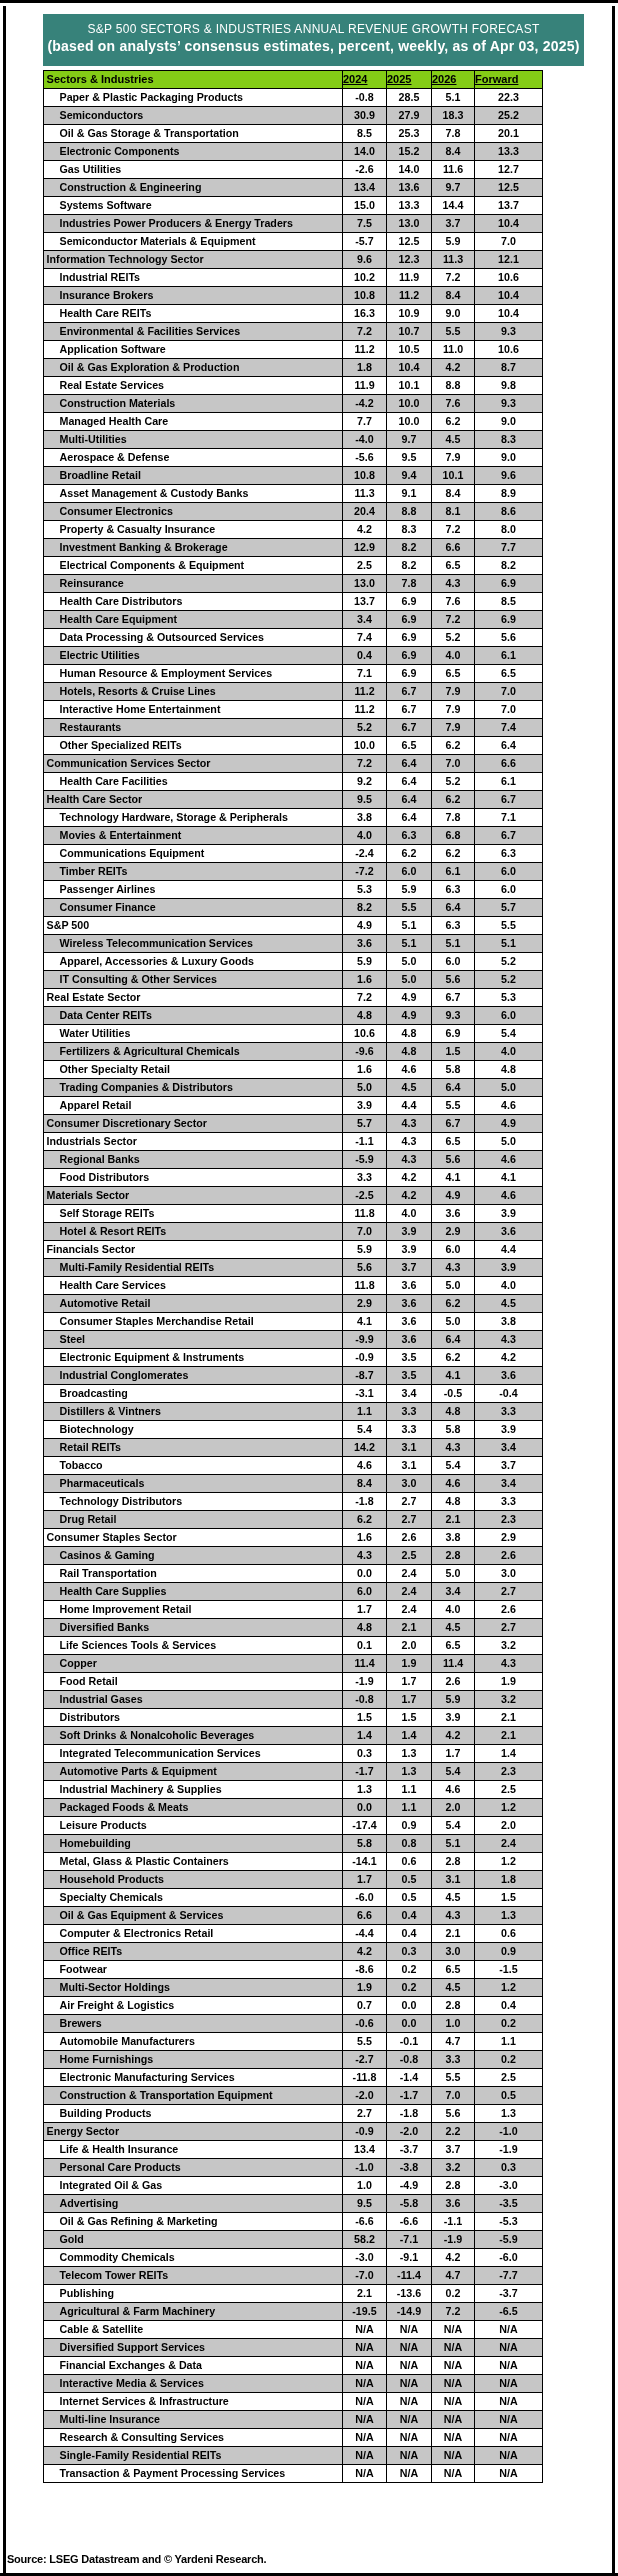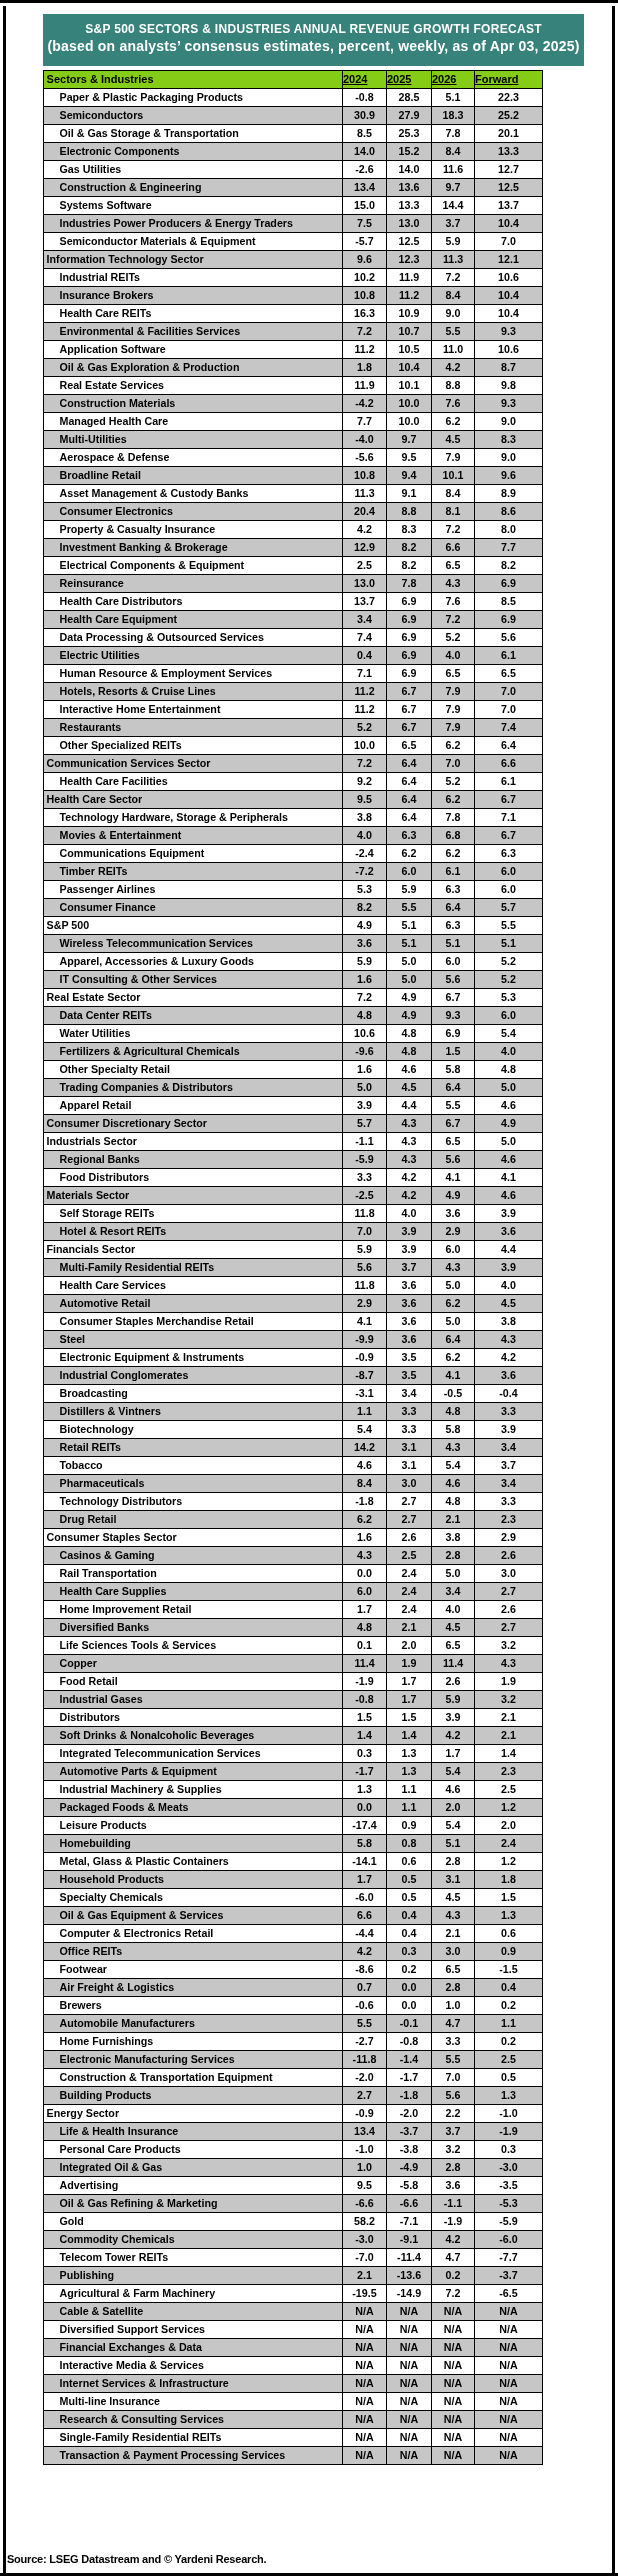--- a/index.html
+++ b/index.html
@@ -8,21 +8,21 @@
 
   
   .frame-top    { position:absolute; left:0; top:0; width:618px; height:2.6px; background:#000; }
   .frame-bottom { position:absolute; left:0; top:2573px; width:618px; height:3.4px; background:#000; }
   .frame-left   { position:absolute; left:3.4px; top:6px; width:2.6px; height:2567px; background:#000; }
   .frame-right  { position:absolute; left:612px; top:6px; width:2.6px; height:2567px; background:#000; }
 
   
   .banner { position:absolute; left:43px; top:13.7px; width:541px; height:52px;
             background:#37827A; color:#fff; text-align:center; padding-top:7.7px; }
-  .banner .l1 { font-size:12px; font-weight:bold; letter-spacing:0.3px; line-height:17px; }
+  .banner .l1 { font-size:12px; font-weight:normal; letter-spacing:0.3px; line-height:17px; }
   .banner .l2 { font-size:14px; font-weight:bold; letter-spacing:0.2px; line-height:17px; }
 
   
   table.rev { position:absolute; left:43px; top:70px; width:498px;
               border-collapse:collapse; table-layout:fixed; }
   table.rev { border:1.7px solid #000; }
   table.rev td, table.rev th { border:0.9px solid #000; height:18px; padding:0;
               font-size:10.7px; font-weight:bold; color:#000; line-height:17px;
               overflow:hidden; white-space:nowrap; }
   col.c-name { width:299px; }
@@ -911,20 +911,27 @@
     </tr>
 
     <tr class="industry">
       <td class="name">Footwear</td>
       <td class="val">-8.6</td>
       <td class="val">0.2</td>
       <td class="val">6.5</td>
       <td class="val">-1.5</td>
     </tr>
 
+    <tr class="industry">
+      <td class="name">Multi-Sector Holdings</td>
+      <td class="val">1.9</td>
+      <td class="val">0.2</td>
+      <td class="val">4.5</td>
+      <td class="val">1.2</td>
+    </tr>
 
     <tr class="industry">
       <td class="name">Air Freight &amp; Logistics</td>
       <td class="val">0.7</td>
       <td class="val">0.0</td>
       <td class="val">2.8</td>
       <td class="val">0.4</td>
     </tr>
 
     <tr class="industry">

